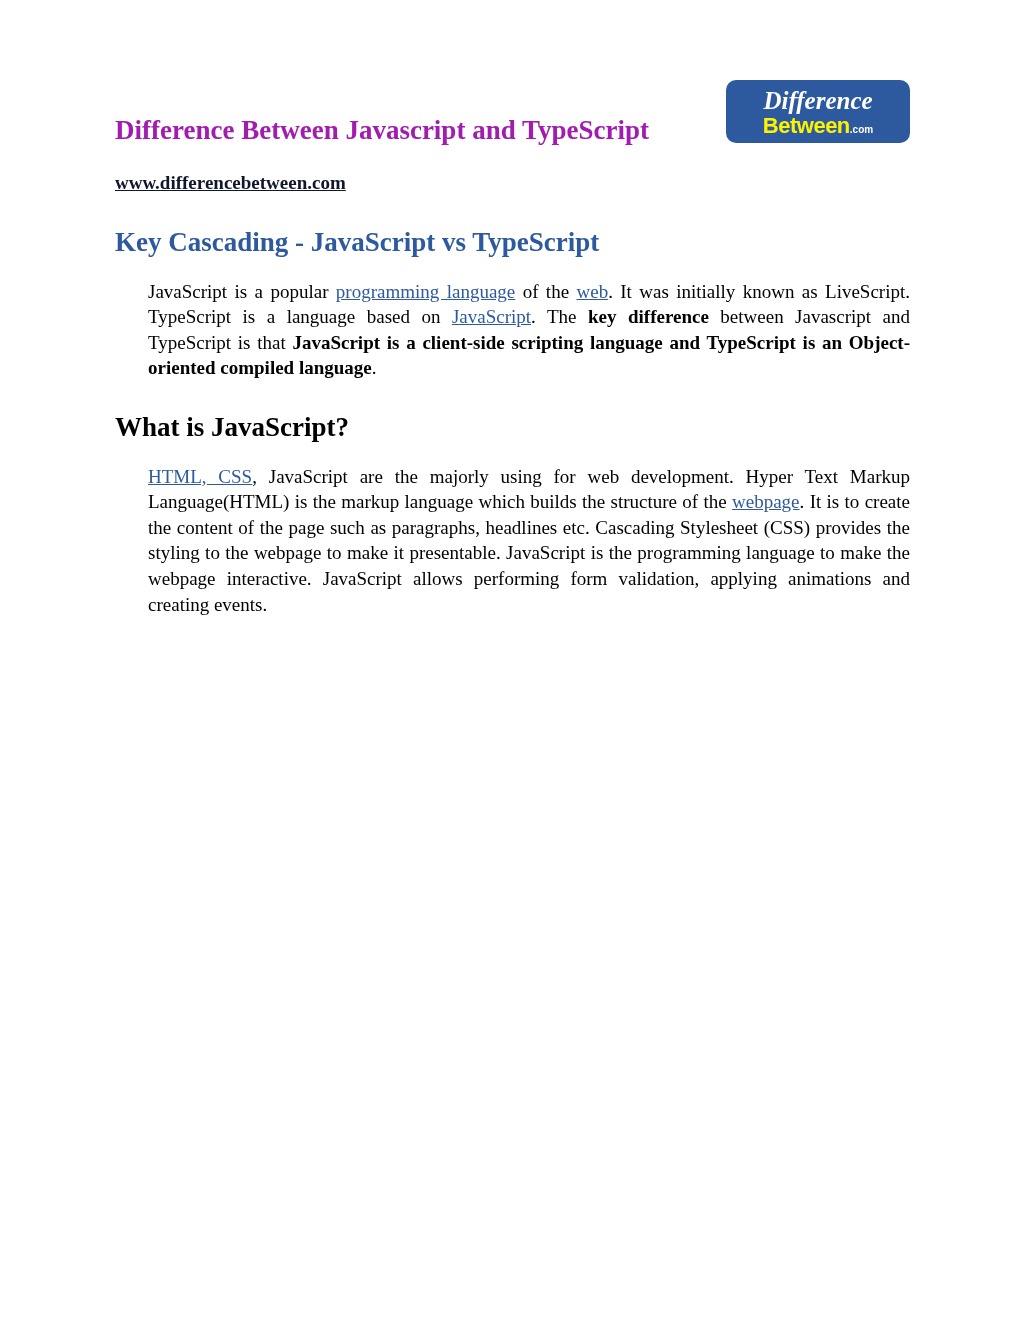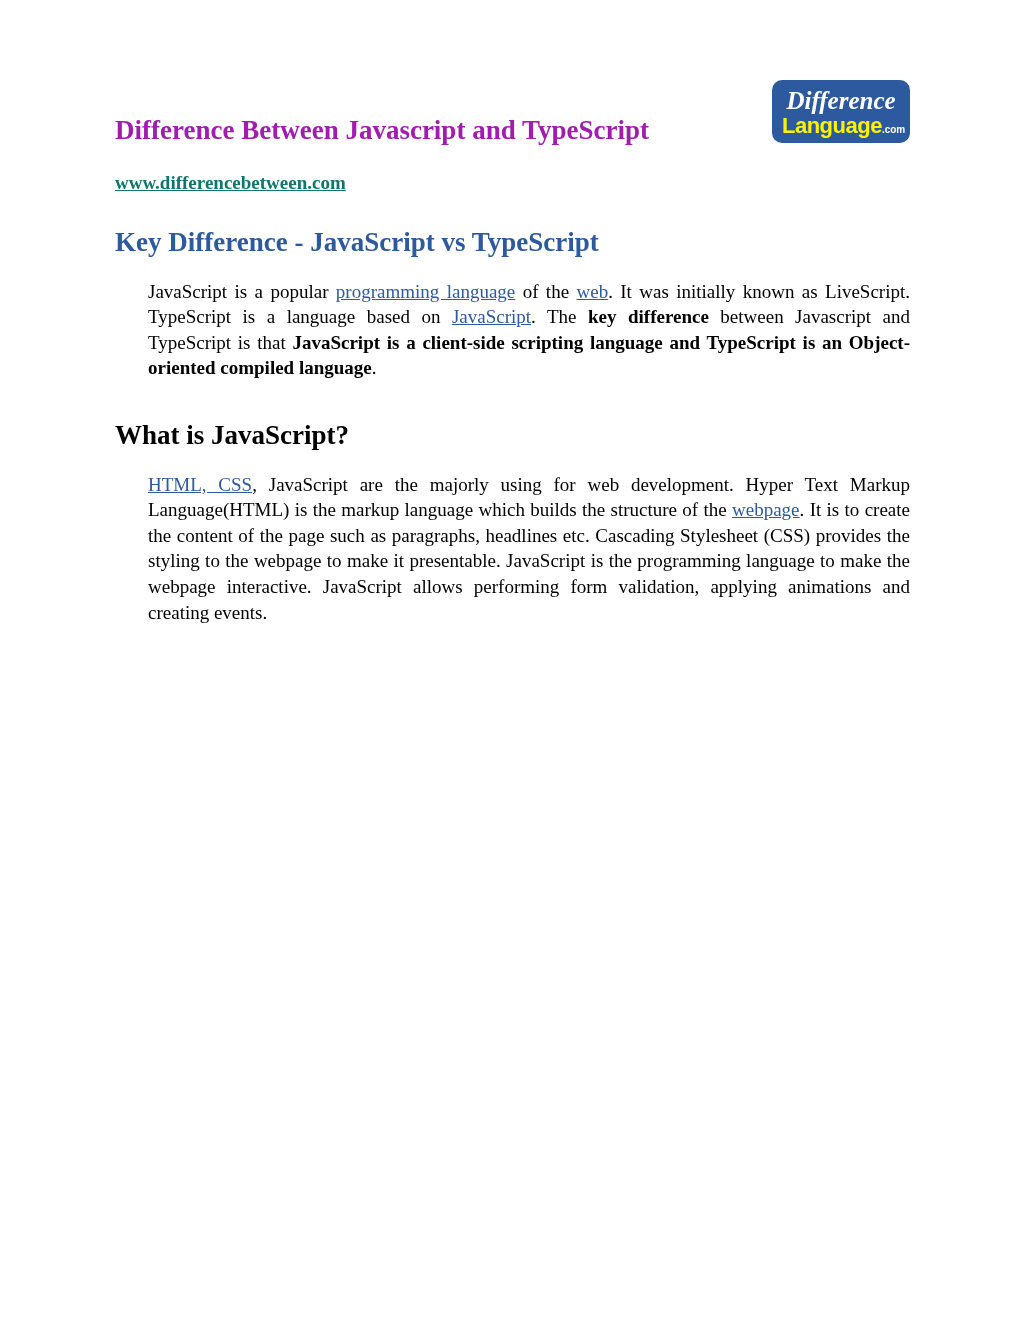--- a/index.html
+++ b/index.html
@@ -26,21 +26,21 @@
     .page-title {
       font-size: 27px;
       font-weight: bold;
       color: #a21caf;
       padding-top: 32px;
     }
     .logo-badge {
       background: #2d5a9e;
       border-radius: 10px;
       padding: 8px 10px 6px 10px;
-      width: 138px;
+      width: 184px;
       text-align: center;
       line-height: 1.05;
     }
     .logo-line1 {
       font-family: Georgia, 'Times New Roman', serif;
       font-size: 25px;
       font-weight: bold;
       font-style: italic;
       color: #ffffff;
     }
@@ -55,37 +55,37 @@
       letter-spacing: -0.5px;
     }
     .logo-dotcom {
       font-family: Verdana, Geneva, sans-serif;
       font-size: 10px;
       font-weight: bold;
       color: #ffffff;
       vertical-align: baseline;
     }
     .site-link {
-      color: #0f766e;
+      color: #0f172a;
       text-decoration: underline;
       font-weight: bold;
       font-size: 19px;
     }
     .section-title-blue {
       color: #2d5a9e;
       font-size: 27px;
       font-weight: bold;
       margin-top: 28px;
       margin-bottom: 18px;
     }
     .section-title-black {
       color: #000000;
       font-size: 27px;
       font-weight: bold;
-      margin-top: 36px;
+      margin-top: 28px;
       margin-bottom: 18px;
     }
     .body-para {
       text-align: justify;
       font-size: 19px;
       line-height: 1.35;
       margin-bottom: 6px;
       margin-left: 33px;
     }
     .inline-link {
@@ -99,28 +99,28 @@
 </head>
 <body>
 
 
 
 <div class="header-row">
   <h1 class="page-title">Difference Between Javascript and TypeScript</h1>
   <div class="logo-badge">
     <div class="logo-line1">Difference</div>
     <div class="logo-line2-wrap">
-      <span class="logo-line2">Language</span><span class="logo-dotcom">.com</span>
+      <span class="logo-line2">Between</span><span class="logo-dotcom">.com</span>
     </div>
   </div>
 </div>
 
 <a href="#" class="site-link">www.differencebetween.com</a>
 
-<h2 class="section-title-blue">Key Difference - JavaScript vs TypeScript</h2>
+<h2 class="section-title-blue">Key Cascading - JavaScript vs TypeScript</h2>
 
 <p class="body-para">
   <span>JavaScript is a popular </span><a href="#" class="inline-link">programming language</a><span> of the </span><a href="#" class="inline-link">web</a><span>. It was initially known as LiveScript. TypeScript is a language based on </span><a href="#" class="inline-link">JavaScript</a><span>. The </span><span class="bold">key difference</span><span> between Javascript and TypeScript is that </span><span class="bold">JavaScript is a client-side scripting language and TypeScript is an Object-oriented compiled language</span><span>.</span>
 </p>
 
 <h2 class="section-title-black">What is JavaScript?</h2>
 
 <p class="body-para">
   <span> </span><a href="#" class="inline-link">HTML, CSS</a><span>, JavaScript are the majorly using for web development. Hyper Text Markup Language(HTML) is the markup language which builds the structure of the </span><a href="#" class="inline-link">webpage</a><span>. It is to create the content of the page such as paragraphs, headlines etc. Cascading Stylesheet (CSS) provides the styling to the webpage to make it presentable. JavaScript is the programming language to make the webpage interactive. JavaScript allows performing form validation, applying animations and creating events.</span>
 </p>

